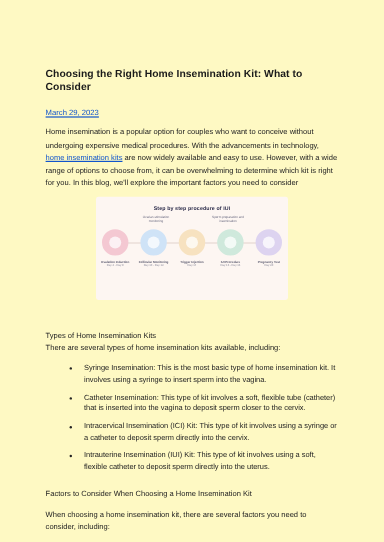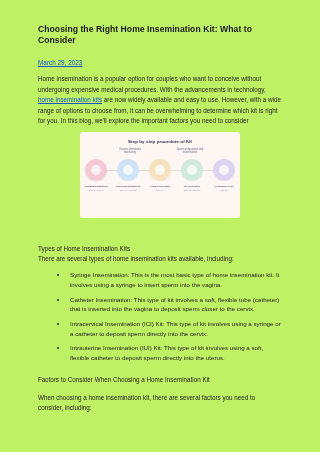--- a/index.html
+++ b/index.html
@@ -11,23 +11,23 @@
     width: 320px;
     height: 452px;
     overflow: hidden;
     font-family: "Liberation Sans", sans-serif;
     color: #222222;
   }
   .page {
     position: relative;
     width: 320px;
     height: 452px;
-    background: #bef264;
+    background: #fef9c3;
     box-sizing: border-box;
-    padding: 24px 38px 0 38px;
+    padding: 56px 38px 0 38px;
   }
   .article-title {
     font-size: 8.6px;
     font-weight: bold;
     color: #1a1a1a;
     line-height: 1.25;
     margin: 0 0 6px 0;
     letter-spacing: 0.05px;
   }
   .pub-date {

